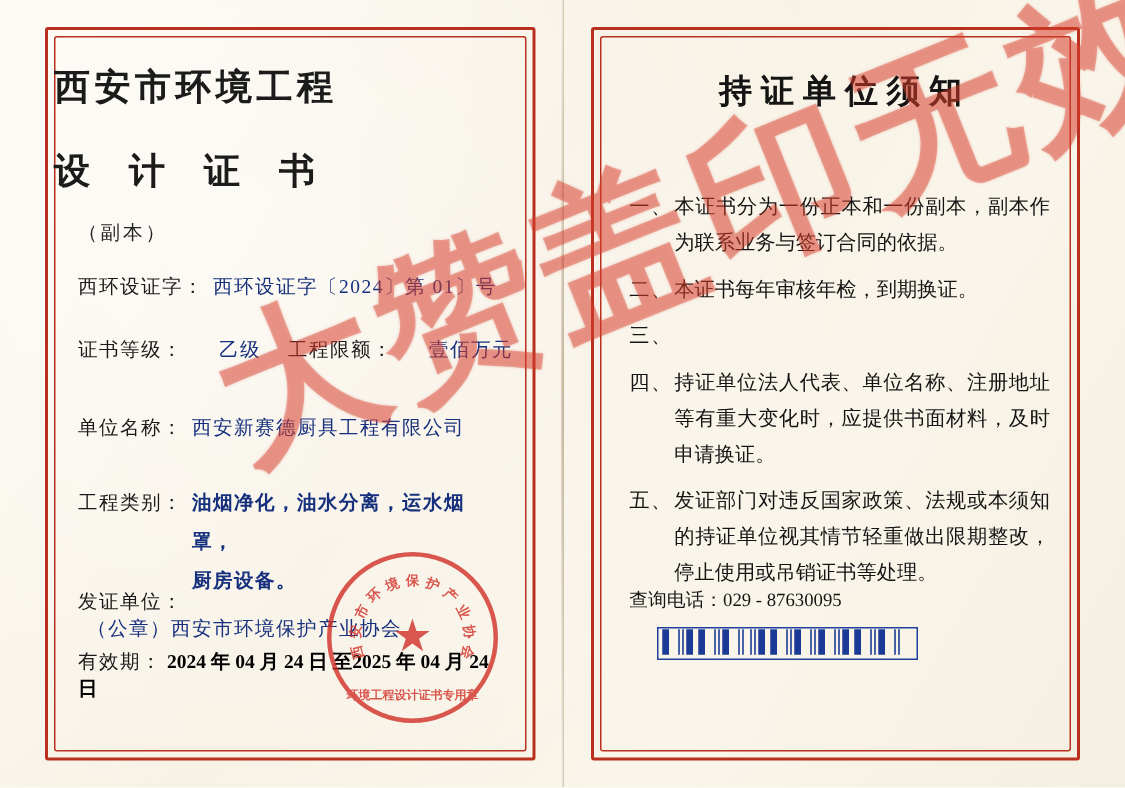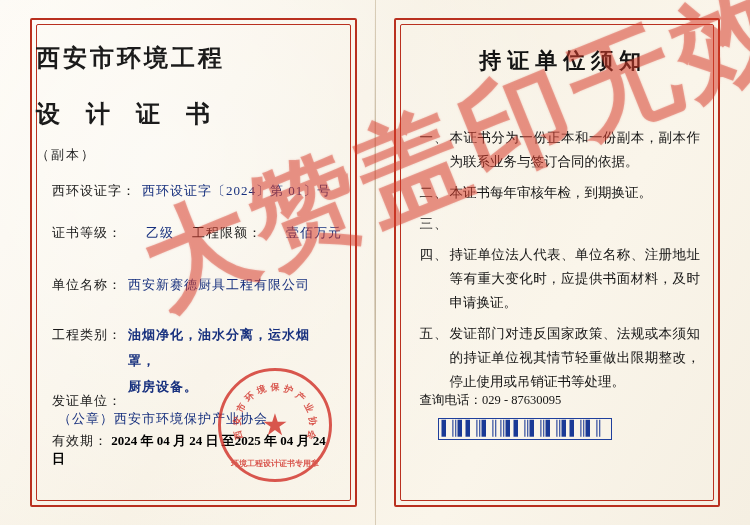--- a/index.html
+++ b/index.html
@@ -47,21 +47,21 @@
   .title-line1{
     font-family:"Liberation Serif", serif;
     font-size:24px;font-weight:bold;letter-spacing:3px;
   }
   .title-line2{
     font-family:"Liberation Serif", serif;
     font-size:24px;font-weight:bold;letter-spacing:10px;margin-top:24px;
   }
   .title-sub{
     font-family:"Liberation Serif", serif;
-    font-size:13px;margin-top:16px;letter-spacing:2px;color:#222;
+    font-size:13px;margin-top:16px;letter-spacing:2px;color:#222;padding-left:16px;
   }
   .fields{
     position:absolute;left:52px;right:40px;top:178px;
     font-family:"Liberation Serif", serif;
     font-size:13px;color:#1a1a1a;line-height:26px;
   }
   .row{display:flex;align-items:flex-end;margin-bottom:16px;}
   .lab{white-space:nowrap;letter-spacing:1px;}
   .val{
     margin-left:6px;color:#14328c;font-weight:normal;letter-spacing:1px;

